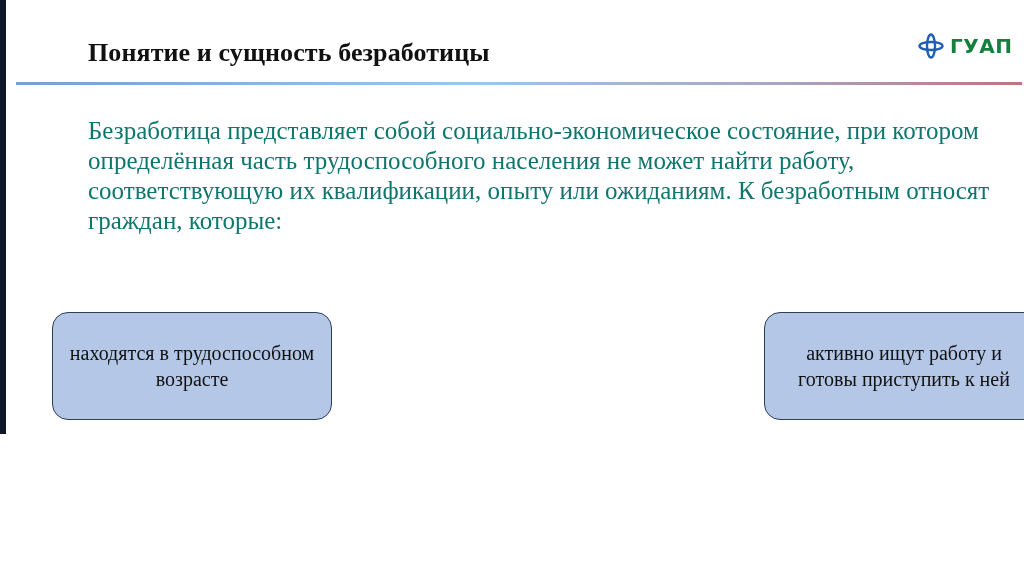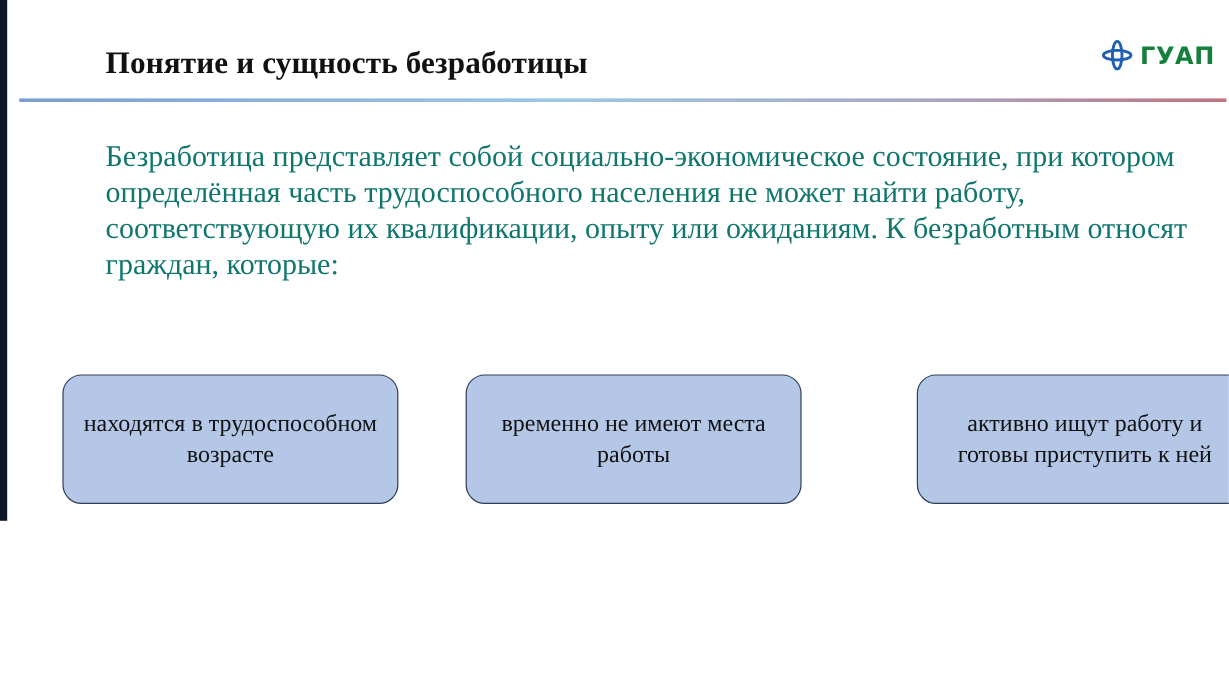--- a/index.html
+++ b/index.html
@@ -115,21 +115,18 @@
   </div>
 
   <div class="divider"></div>
 
   <div class="body-text">Безработица представляет собой социально-экономическое состояние, при котором определённая часть трудоспособного населения не может найти работу, соответствующую их квалификации, опыту или ожиданиям. К безработным относят граждан, которые:</div>
 
   <div class="cards">
     <div class="card card-1">
       <span>находятся в трудоспособном возрасте</span>
     </div>
-    <div class="card card-2">
-      <span>временно не имеют места работы</span>
-    </div>
     <div class="card card-3">
       <span>активно ищут работу и готовы приступить к ней</span>
     </div>
   </div>
 
 </div>
 
 </body></html>

